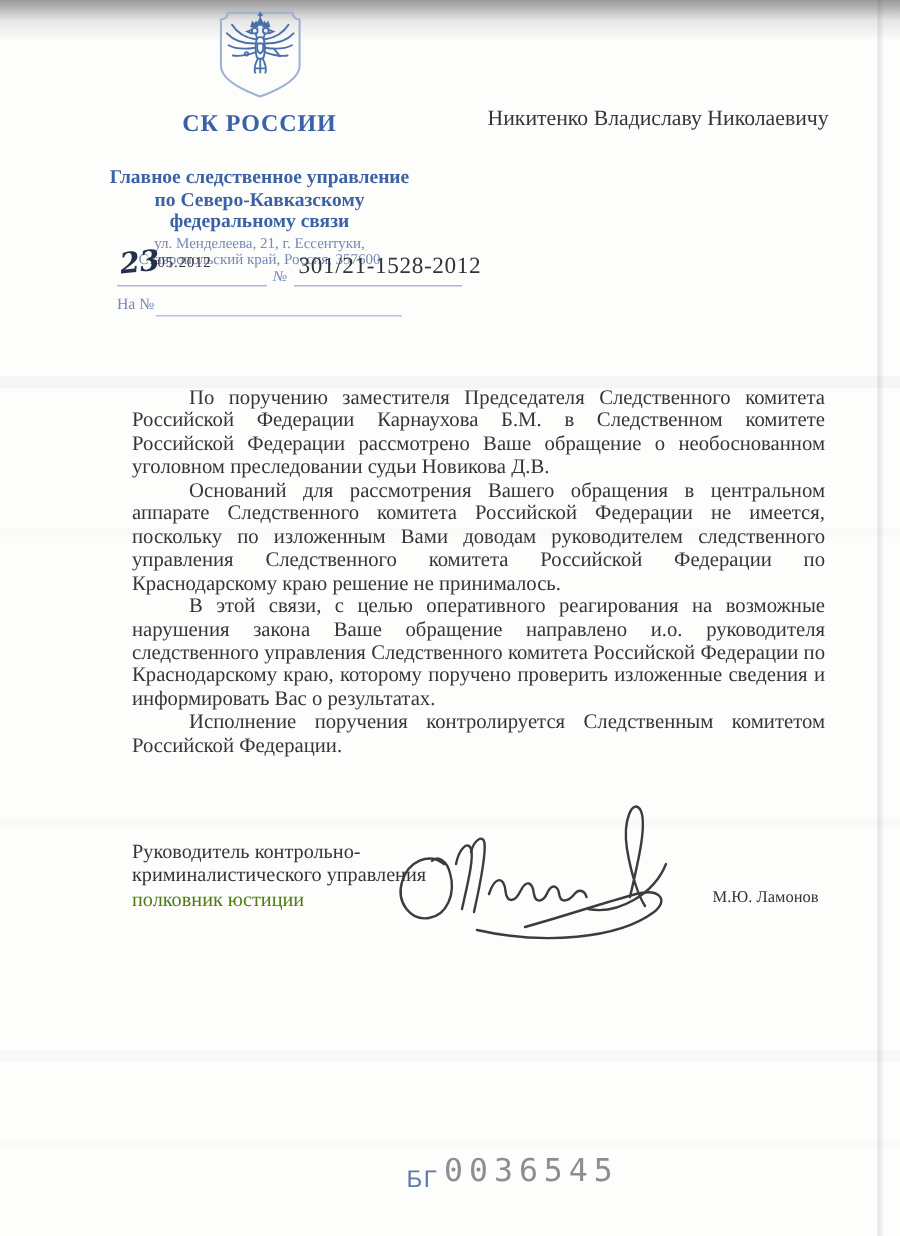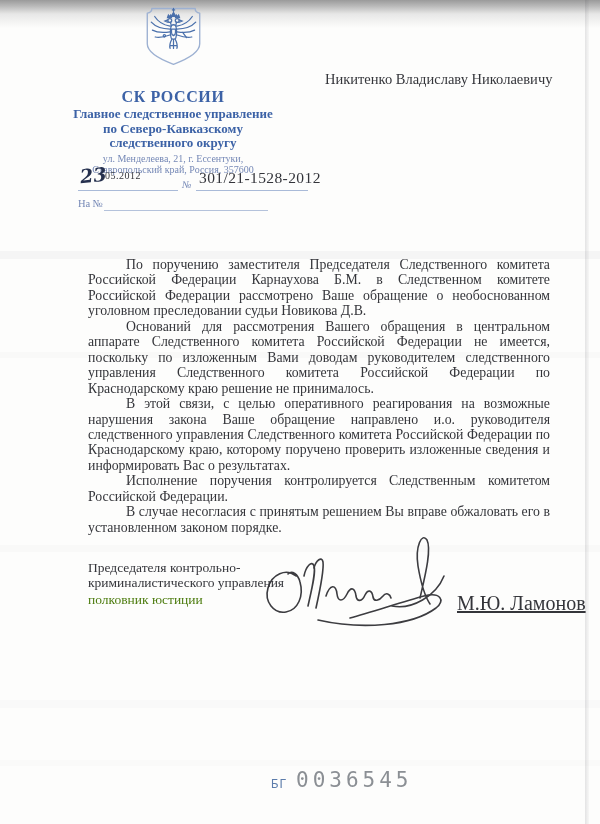--- a/index.html
+++ b/index.html
@@ -20,22 +20,22 @@
   .band { position:absolute; left:0; right:0; background:rgba(95,100,110,.05); }
   .band-1 { top:251px; height:8px; }
   .band-2 { top:352px; height:6px; opacity:.5; }
   .band-3 { top:545px; height:7px; opacity:.55; }
   .band-4 { top:700px; height:8px; opacity:.45; }
   .band-5 { top:760px; height:6px; opacity:.4; }
 
   
   .lh { position:absolute; left:70px; top:0; width:206px; text-align:center; color:#3d63a6; }
   .emblem { display:block; margin:6px auto 0; width:57px; height:62px; }
-  .org-short { margin-top:20px; font-size:16px; font-weight:bold; letter-spacing:.6px; color:#3c62a6; }
-  .org-name  { margin-top:1px; font-size:13px; font-weight:bold; line-height:14.5px; color:#3c62a6; }
+  .org-short { margin-top:6px; font-size:16px; font-weight:bold; letter-spacing:.6px; color:#3c62a6; }
+  .org-name  { margin-top:19px; font-size:13px; font-weight:bold; line-height:14.5px; color:#3c62a6; }
   .org-address { margin-top:2px; font-size:10px; line-height:11.5px; color:#7588b6; }
 
   .abs { position:absolute; }
   .date-hand { left:80px; top:164px; font-size:19px; font-style:italic; font-weight:bold;
                color:#25304e; transform:rotate(-6deg); font-family:"DejaVu Serif", serif; }
   .date-typed { left:102px; top:170px; font-size:10px; letter-spacing:.5px; color:#33343a; }
   .no-sign   { left:182px; top:179px; font-size:10px; font-style:italic; color:#7588b6; }
   .doc-number{ left:199px; top:169px; font-size:15.5px; letter-spacing:.4px; color:#33343a; }
   .rule { border-bottom:1.5px solid #a9bad8; height:0; }
   .u-date  { left:78px;  top:190px; width:100px; }
@@ -46,25 +46,25 @@
   .recipient { left:325px; top:71px; width:240px; font-size:14.5px; color:#35363b; }
   .recipient .r-name { margin-bottom:9px; }
   .recipient .r-addr { line-height:14px; }
 
   .body-text { left:88px; top:257px; width:462px; }
   .body-text p { margin:0; text-indent:38px; text-align:justify;
                  font-size:13.8px; line-height:15.45px; color:#34353a; }
 
   .sig-title { left:88px; top:560px; font-size:13.5px; line-height:15px; color:#34353a; }
   .sig-rank  { left:88px; top:592px; font-size:13.5px; color:#4d7c0f; }
-  .sig-name  { left:457px; top:592px; font-size:20px; color:#34353a;text-decoration:underline; }
+  .sig-name  { left:475px; top:592px; font-size:11px; color:#34353a; }
   .sig-svg   { left:252px; top:532px; width:212px; height:106px; }
 
-  .stamp-series { left:271px; top:778px; font-size:12px; letter-spacing:1px; color:#5c7cab;
-                  font-family:Liberation Mono, monospace; }
+  .stamp-series { left:271px; top:778px; font-size:16px; letter-spacing:1px; color:#5c7cab;
+                  font-family:Liberation Sans, sans-serif; }
   .stamp-number { left:296px; top:768px; font-size:21px; letter-spacing:4px; color:#8b8f94;
                   font-family:"DejaVu Sans Mono", monospace; }
 </style>
 </head>
 <body>
 
 <div class="page">
 
   <div class="scan-top"></div>
   <div class="scan-right"></div>
@@ -99,21 +99,21 @@
         <path d="M55 50 Q72 56 82 54"></path>
         <path d="M47 58 Q42 68 44 74 M53 58 Q58 68 56 74 M50 59 V74 M44.5 69 h11"></path>
         <circle cx="34" cy="52" r="2"></circle>
         <path d="M66 46 l7 9"></path>
       </g>
     </svg>
     <div class="org-short">СК РОССИИ</div>
     <div class="org-name">
       <div>Главное следственное управление</div>
       <div>по Северо-Кавказскому</div>
-      <div>следственного округу</div>
+      <div>федеральному связи</div>
     </div>
     <div class="org-address">
       <div>ул. Менделеева, 21, г. Ессентуки,</div>
       <div>Ставропольский край, Россия, 357600</div>
     </div>
   </div>
 
   <span class="abs date-hand">23</span>
   <span class="abs date-typed">.05.2012</span>
   <div class="abs rule u-date"></div>
@@ -125,25 +125,24 @@
 
   <div class="abs recipient">
     <div class="r-name">Никитенко Владиславу Николаевичу</div>
   </div>
 
   <div class="abs body-text">
     <p>По поручению заместителя Председателя Следственного комитета Российской Федерации Карнаухова Б.М. в Следственном комитете Российской Федерации рассмотрено Ваше обращение о необоснованном уголовном преследовании судьи Новикова Д.В.</p>
     <p>Оснований для рассмотрения Вашего обращения в центральном аппарате Следственного комитета Российской Федерации не имеется, поскольку по изложенным Вами доводам руководителем следственного управления Следственного комитета Российской Федерации по Краснодарскому краю решение не принималось.</p>
     <p>В этой связи, с целью оперативного реагирования на возможные нарушения закона Ваше обращение направлено и.о. руководителя следственного управления Следственного комитета Российской Федерации по Краснодарскому краю, которому поручено проверить изложенные сведения и информировать Вас о результатах.</p>
     <p>Исполнение поручения контролируется Следственным комитетом Российской Федерации.</p>
-    <p>В случае несогласия с принятым решением Вы вправе обжаловать его в установленном законом порядке.</p>
   </div>
 
   <div class="abs sig-title">
-    <div>Председателя контрольно-</div>
+    <div>Руководитель контрольно-</div>
     <div>криминалистического управления</div>
   </div>
   <div class="abs sig-rank">полковник юстиции</div>
 
   <svg class="abs sig-svg" viewBox="0 0 212 106" fill="none" xmlns="http://www.w3.org/2000/svg">
     <g stroke="#2c2c31" stroke-width="1.6" stroke-linecap="round" opacity="0.92">
       <path d="M44 44 C34 36 20 42 16 56 C12 70 22 82 34 80 C46 78 52 64 48 50 C46 42 40 38 36 42"></path>
       <path d="M52 44 C54 34 60 28 62 34 C64 40 60 56 56 74"></path>
       <path d="M62 36 C64 28 70 24 71 30 C72 38 68 58 64 76"></path>
       <path d="M74 64 C78 52 84 52 85 62 C86 70 91 70 95 62 C99 54 103 56 104 64 C105 70 110 70 113 63 C116 57 120 58 121 65 C122 70 127 69 131 64 C134 60 138 62 139 66"></path>

